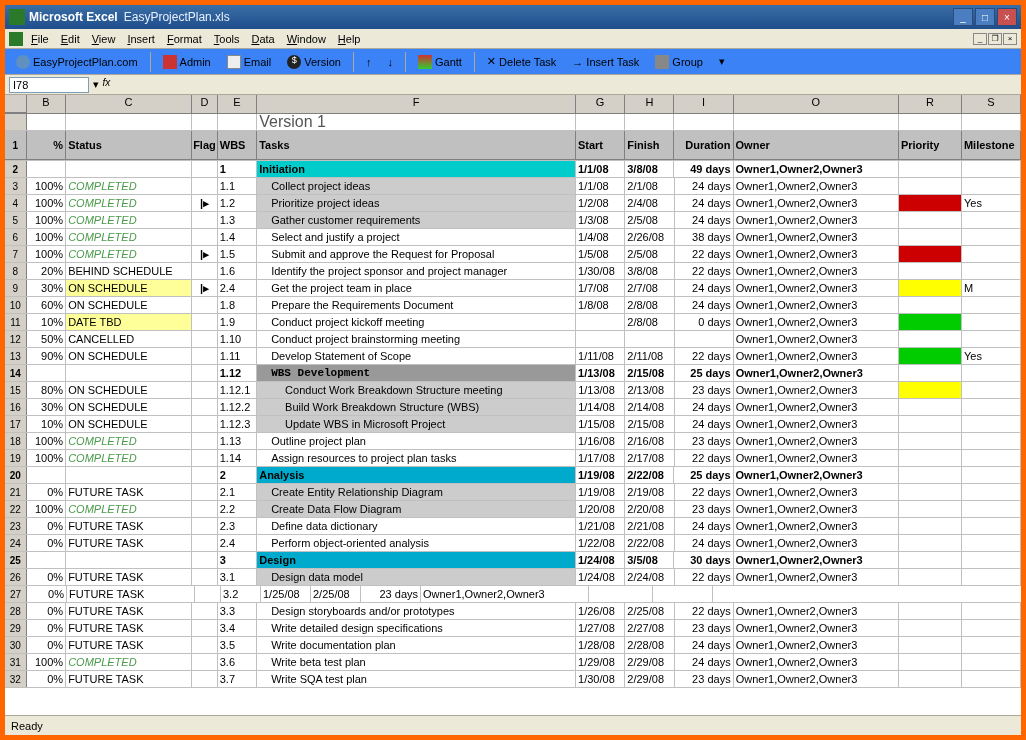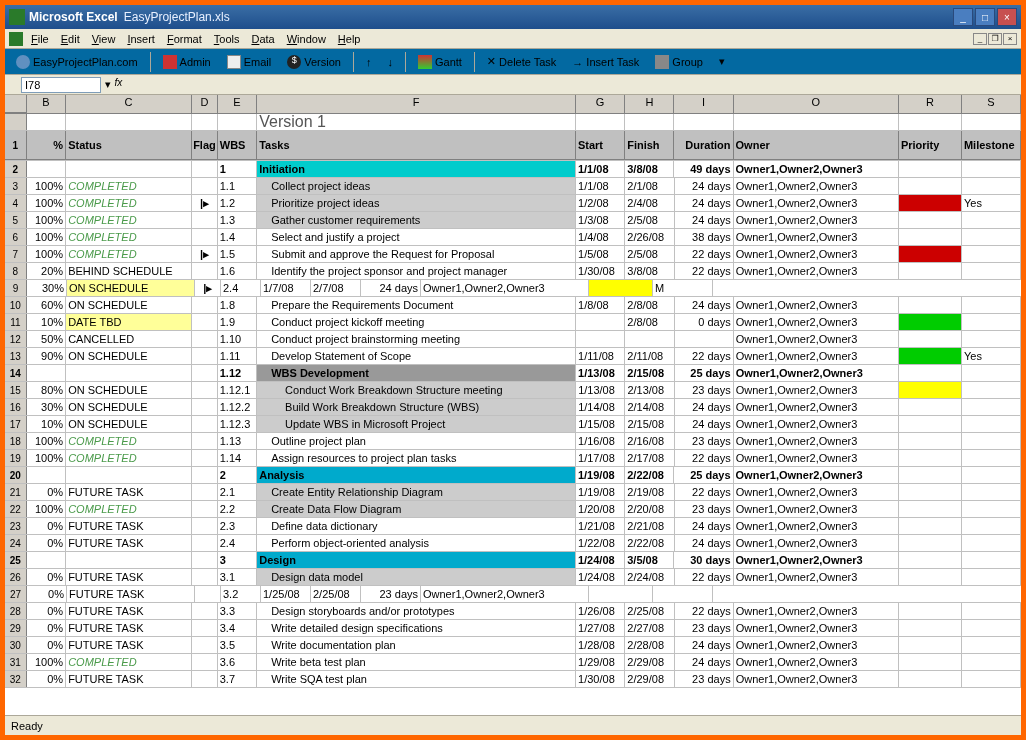--- a/index.html
+++ b/index.html
@@ -9,25 +9,25 @@
 .titlebar .app { font-weight: bold; margin-right: 6px; }
 .titlebar .file { color: #e8f0ff; }
 .winbtns { margin-left: auto; display: flex; gap: 2px; }
 .winbtn { width: 20px; height: 18px; background: #4a7ec0; border: 1px solid #2a4a7c; color: #fff; font-size: 10px; display: flex; align-items: center; justify-content: center; cursor: pointer; }
 .winbtn.close { background: #c75050; }
 .menubar { background: #ece9d8; border-bottom: 1px solid #aca899; height: 20px; display: flex; align-items: center; padding-left: 20px; }
 .menubar .item { padding: 2px 6px; cursor: pointer; }
 .menubar .item u { text-decoration: underline; }
 .mdibtns { margin-left: auto; display: flex; gap: 1px; margin-right:4px; }
 .mdibtn { width: 14px; height: 12px; border: 1px solid #888; font-size: 8px; display:flex; align-items:center; justify-content:center; cursor:pointer; background:#ece9d8;}
-.toolbar { background: #0369a1; border-bottom: 1px solid #aca899; height: 26px; display: flex; align-items: center; padding: 0 4px; gap: 2px; }
+.toolbar { background: #3b82f6; border-bottom: 1px solid #aca899; height: 26px; display: flex; align-items: center; padding: 0 4px; gap: 2px; }
 .tbtn { padding: 2px 6px; border: 1px solid transparent; cursor: pointer; display: flex; align-items: center; gap: 3px; font-size: 11px; }
 .tico { width: 14px; height: 14px; display: inline-block; }
 .sep { width: 1px; height: 20px; background: #aca899; margin: 0 3px; }
-.formulabar { background: #ece9d8; border-bottom: 1px solid #aca899; height: 20px; display: flex; align-items: center; padding: 0 16px; gap: 4px; }
+.formulabar { background: #ece9d8; border-bottom: 1px solid #aca899; height: 20px; display: flex; align-items: center; padding: 0 4px; gap: 4px; }
 .namebox { width: 80px; height: 16px; border: 1px solid #7f9db9; background: #fff; padding: 0 3px; font-size: 11px; }
 .fxbtn { width: 18px; height: 16px; font-size: 10px; font-style:italic; cursor:pointer; }
 .grid-area { flex: 1; overflow: hidden; background: #fff; position: relative; display:flex; flex-direction:column;}
 .colheaders { display: flex; background: #d4d0c8; border-bottom: 1px solid #808080; flex-shrink:0;}
 .rowhdr { background: #d4d0c8; border-right: 1px solid #808080; border-bottom: 1px solid #808080; text-align: center; font-size: 10px; display: flex; align-items: center; justify-content: center; }
 .ch { border-right: 1px solid #808080; text-align: center; padding: 1px 0; font-size: 11px; background: #d4d0c8; }
 .gridbody { flex:1; overflow:hidden; }
 .row { display: flex; height: 17px; border-bottom: 1px solid #c0c0c0; }
 .cell { border-right: 1px solid #c0c0c0; padding: 0 2px; font-size: 11px; overflow: hidden; white-space: nowrap; display: flex; align-items: center; }
 .c-rownum { width: 22px; background: #d4d0c8; border-right: 1px solid #808080; justify-content: center; font-size: 10px; }
@@ -41,21 +41,21 @@
 .c-dur { width: 60px; justify-content: flex-end; }
 .c-owner { width: 168px; }
 .c-prio { width: 64px; }
 .c-mile { width: 60px; }
 .hdr-row .cell { font-weight: bold; background: #c0c0c0; border-right: 1px solid #808080; border-bottom:1px solid #808080;}
 .hdr-row { height: 30px; }
 .status-complete { color: #4a9a4a; font-style: italic; }
 .status-yellow { background: #ffff99; }
 .task-init { background: #00cccc; font-weight: bold; }
 .task-section { background: #00aacc; font-weight: bold; color:#000; }
-.task-gray { background: #999; font-weight: bold; }
+.task-gray { background: #999; font-weight: bold; font-family: Liberation Mono, monospace; }
 .task-sub { background: #ccc; }
 .prio-red { background: #cc0000; }
 .prio-yellow { background: #ffff00; }
 .prio-green { background: #00cc00; }
 .bold { font-weight: bold; }
 .statusbar { background: #ece9d8; border-top: 1px solid #aca899; height: 20px; display: flex; align-items: center; padding: 0 6px; font-size: 11px; }
 .versionbox { font-size:16px; color:#555; padding:1px 2px;}
 .indent1 { padding-left: 14px !important; }
 .indent2 { padding-left: 28px !important; }
 </style>
@@ -280,20 +280,21 @@
             <div class="cell c-owner">Owner1,Owner2,Owner3</div>
             <div class="cell c-prio"></div>
             <div class="cell c-mile"></div>
           </div>
           <div class="row">
             <div class="cell c-rownum">9</div>
             <div class="cell c-pct">30%</div>
             <div class="cell c-status status-yellow">ON SCHEDULE</div>
             <div class="cell c-flag">|▸</div>
             <div class="cell c-wbs">2.4</div>
+            <div class="cell c-task indent1">Get the project team in place</div>
             <div class="cell c-start">1/7/08</div>
             <div class="cell c-finish">2/7/08</div>
             <div class="cell c-dur">24 days</div>
             <div class="cell c-owner">Owner1,Owner2,Owner3</div>
             <div class="cell c-prio prio-yellow"></div>
             <div class="cell c-mile">M</div>
           </div>
           <div class="row">
             <div class="cell c-rownum">10</div>
             <div class="cell c-pct">60%</div>

